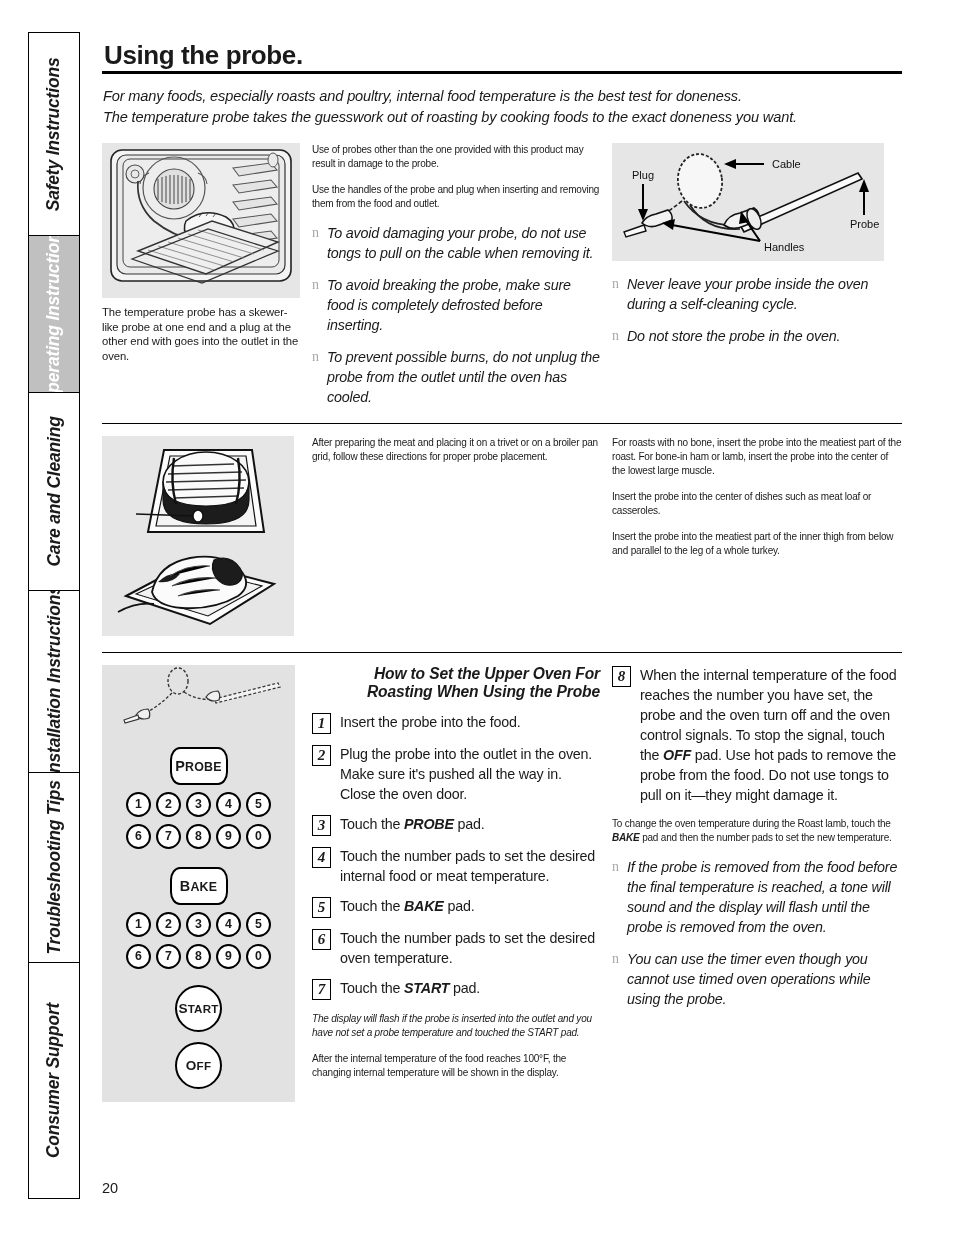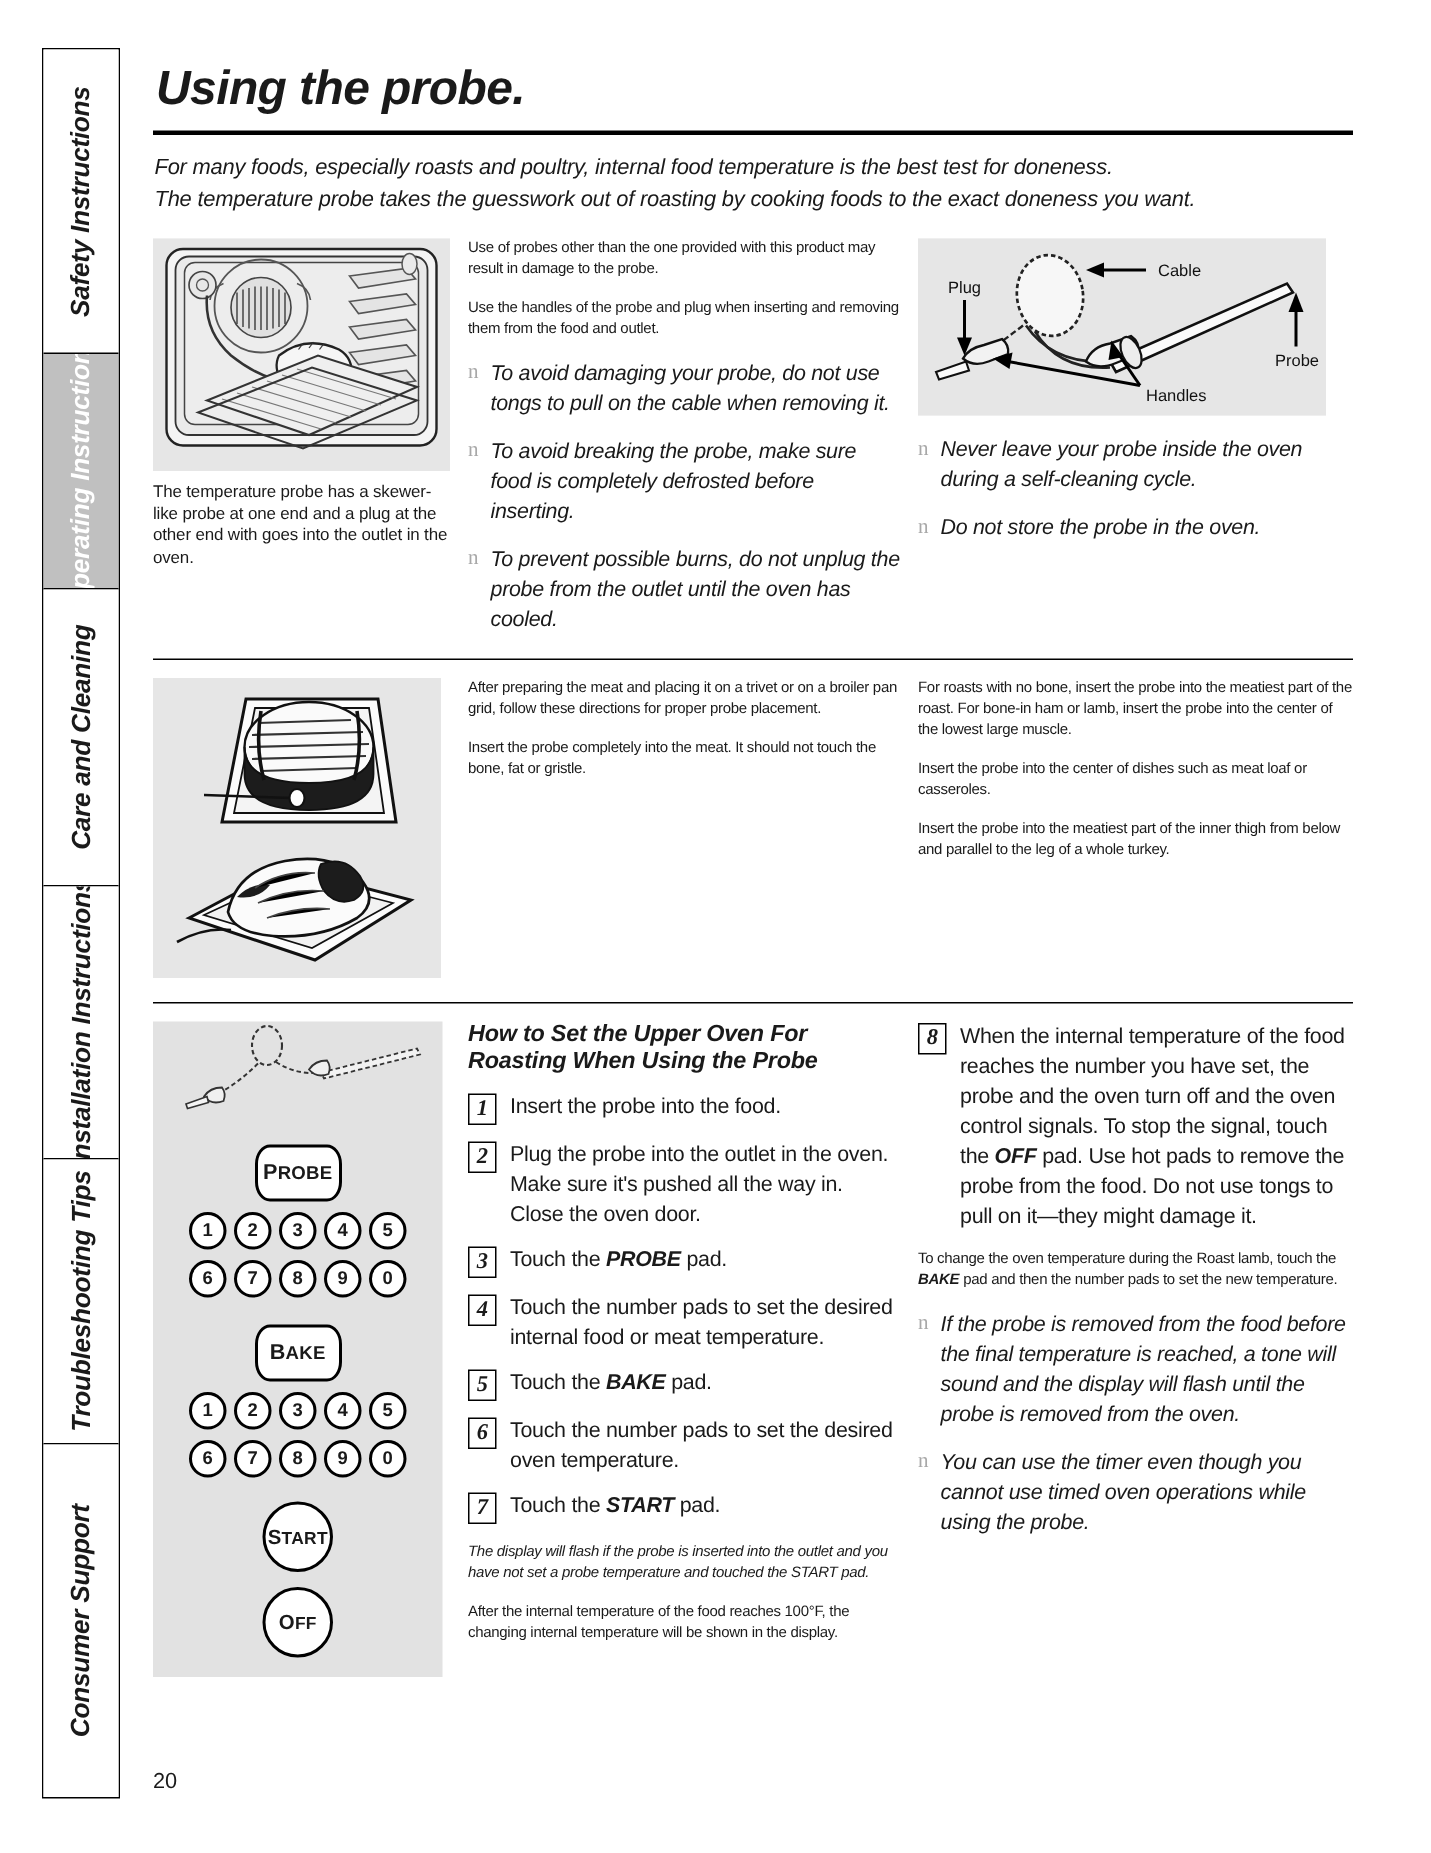--- a/index.html
+++ b/index.html
@@ -47,25 +47,24 @@
   .side-tab.active .tab-text { color: #ffffff; }
 
   
   #content {
     position: absolute;
     left: 102px; top: 40px;
     width: 800px;
   }
 
   .page-title {
-    font-size: 32px;
-    font-style: italic;
+    font-size: 26px;
     font-weight: bold;
     letter-spacing: -0.4px;
-    margin: 0 0 10px 2px;
+    margin: 0 0 0 2px;
   }
   .rule-thick {
     border-top: 3.2px solid #000;
     margin: 0 0 12px 0;
   }
   .rule-thin {
     border-top: 1.4px solid #000;
     margin: 0;
   }
 
@@ -137,20 +136,21 @@
     margin-bottom: 13px;
   }
 
   
   .sub-head {
     font-size: 15.6px;
     font-weight: bold;
     font-style: italic;
     margin: 0 0 11px 0;
     letter-spacing: -0.15px;
+    text-align: right;
   }
 
   
   ol.steps { list-style: none; margin: 0; padding: 0; }
   ol.steps li {
     display: flex;
     margin-bottom: 10px;
   }
   ol.steps li:last-child { margin-bottom: 0; }
   .step-num {
@@ -428,21 +428,20 @@
               <path d="M70 150 q20 -10 44 -8"></path>
             <path d="M76 160 q20 -8 42 -6"></path>
           </g>
           <path d="M16 176 Q34 166 52 168" fill="none" stroke="#111" stroke-width="1.8"></path>
         </svg>
       </div>
     </div>
 
     <div class="col-mid">
       <p class="body">After preparing the meat and placing it on a trivet or on a broiler pan grid, follow these directions for proper probe placement.</p>
-      <p class="body">Insert the probe completely into the meat. It should not touch the bone, fat or gristle.</p>
     </div>
 
     <div class="col-right">
       <p class="body">For roasts with no bone, insert the probe into the meatiest part of the roast. For bone-in ham or lamb, insert the probe into the center of the lowest large muscle.</p>
       <p class="body">Insert the probe into the center of dishes such as meat loaf or casseroles.</p>
       <p class="body">Insert the probe into the meatiest part of the inner thigh from below and parallel to the leg of a whole turkey.</p>
     </div>
   </div>
 
   <div class="sp16"></div>

